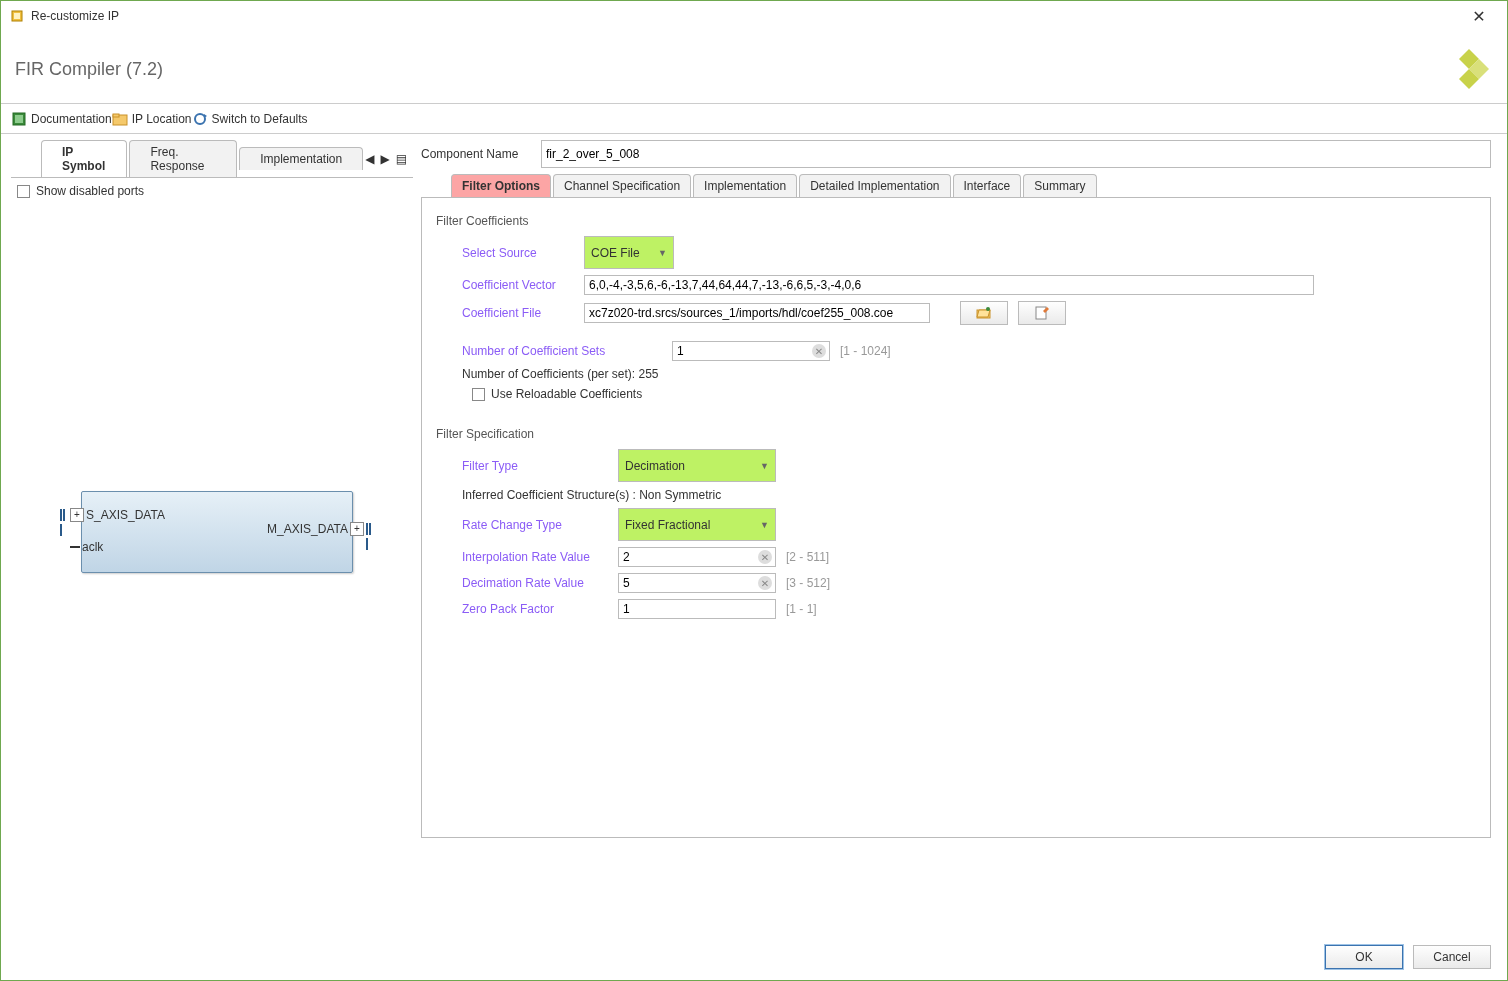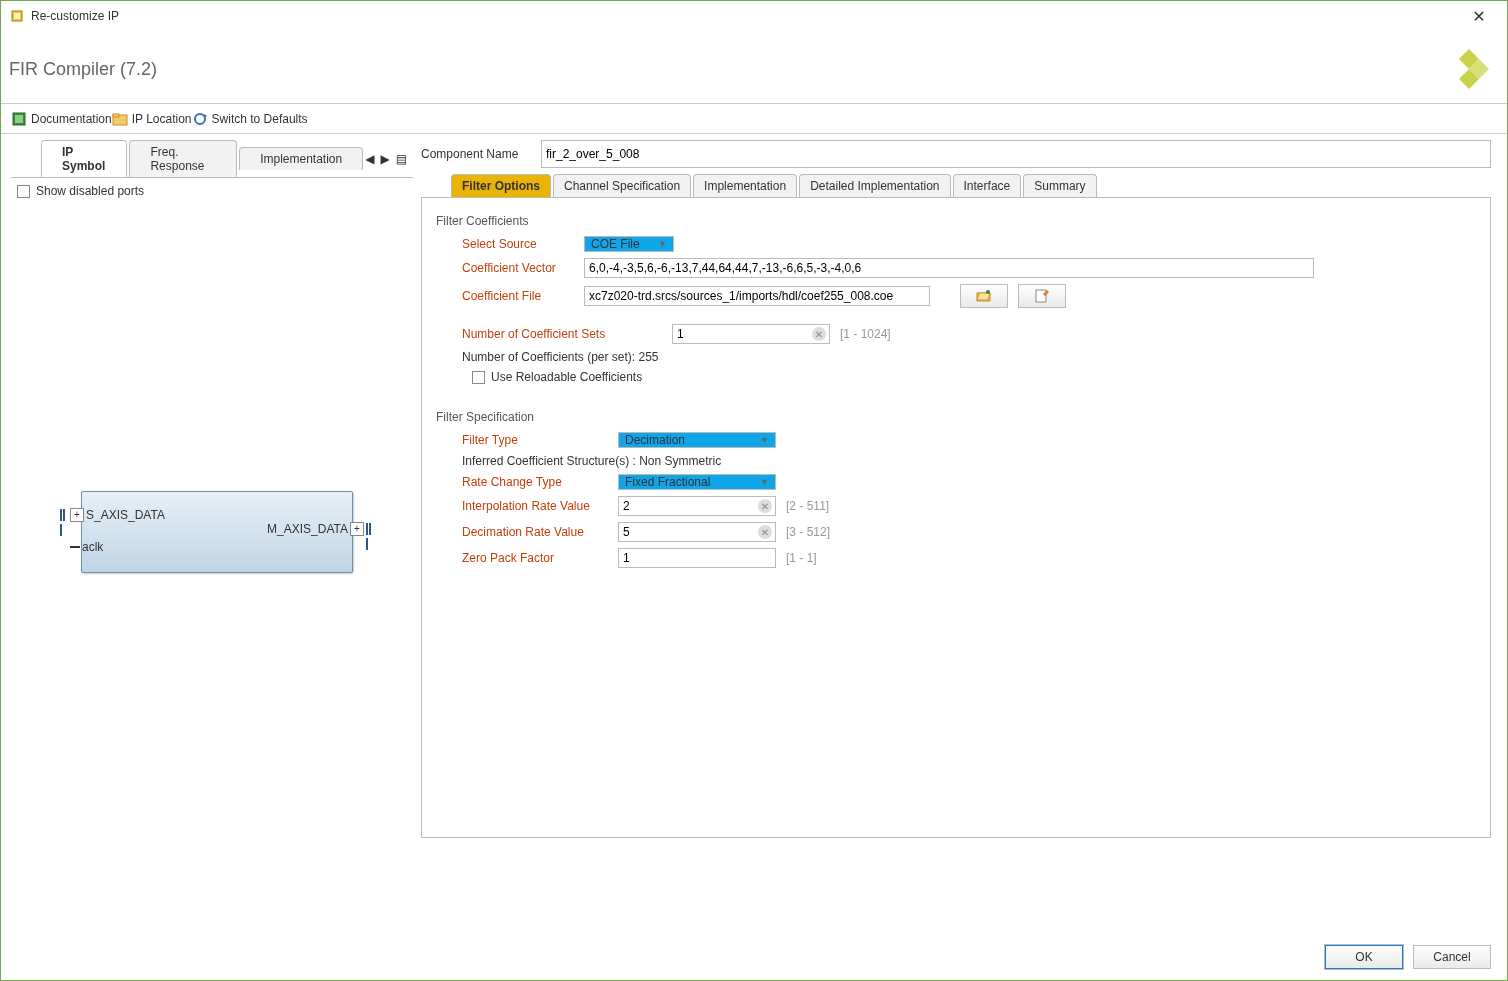--- a/index.html
+++ b/index.html
@@ -5,21 +5,21 @@
   * { box-sizing: border-box; font-family: "Segoe UI", Tahoma, Arial, sans-serif; font-size: 12px; }
   body { margin:0; padding:0; background:#fff; color:#333; }
   .window { width:1508px; height:981px; border:1px solid #6fa84f; display:flex; flex-direction:column; }
   
   .titlebar { height:30px; display:flex; align-items:center; padding:0 8px; background:#fff; }
   .titlebar .title-icon { width:16px;height:16px; margin-right:6px; }
   .titlebar .title-text { flex:0 0 auto; color:#333; }
   .titlebar .spacer { flex:1; }
   .titlebar .close { width:40px; text-align:center; font-size:16px; color:#333; cursor:default; }
   
-  .header { padding:14px 14px 10px 8px; display:flex; align-items:center; border-bottom:1px solid #ccc; }
+  .header { padding:14px 14px 10px 14px; display:flex; align-items:center; border-bottom:1px solid #ccc; }
   .header .title { font-size:18px; color:#666; }
   
   .toolbar { height:30px; padding:4px 10px; display:flex; gap:0; align-items:center; border-bottom:1px solid #ccc; }
   .toolbar .link { display:flex; align-items:center; gap:4px; color:#333; }
   
   .main { flex:1; display:flex; overflow:hidden; }
   .left-pane { width:416px; border-right:none; display:flex; flex-direction:column; padding:6px 4px 4px 10px; }
   .right-pane { flex:1; padding:6px 16px 4px 4px; overflow:auto; }
   
   .ltabs { display:flex; align-items:center; border-bottom:1px solid #bbb; padding-left:30px;}
@@ -38,31 +38,31 @@
   .port-left2 { position:absolute; left:-12px; top:48px; display:flex; align-items:center; gap:2px;}
   .port-right { position:absolute; right:-22px; top:30px; display:flex; align-items:center; gap:2px;}
   .bus { width:8px; height:12px; display:inline-block;}
   .busstripe { display:inline-block; width:2px; height:12px; background:#2a5a8a; margin-right:1px;}
   .plusconn { width:14px;height:14px; border:1px solid #888; display:inline-flex;align-items:center;justify-content:center; background:#fff; font-size:10px;}
   
   .comp-row { display:flex; align-items:center; gap:8px; margin-bottom:6px;}
   .comp-row input { flex:1; height:28px; padding:1px 4px; border:1px solid #bbb;}
   .rtabs { display:flex; border-bottom:1px solid #bbb; padding-left:30px;}
   .rtab { padding:4px 10px; border:1px solid #bbb; border-bottom:none; margin-right:2px; background:#f2f2f2; border-top-left-radius:4px; border-top-right-radius:4px;}
-  .rtab.active { background:#eab308; font-weight:bold; }
+  .rtab.active { background:#fca5a5; font-weight:bold; }
   .panel { border:1px solid #bbb; border-top:none; padding:10px 14px; height:640px;}
   .section-title { margin:6px 0 8px 0; color:#555; }
   .section-body { padding-left:26px; }
   .frow { display:flex; align-items:center; margin:6px 0; gap:10px;}
-  .flabel { width:160px; color:#c2410c; }
+  .flabel { width:160px; color:#8b5cf6; }
   .flabel-w { width:112px; }
   .tinput { height:20px; padding:1px 4px; border:1px solid #bbb; }
   .wide { width:730px; }
   .medium { width:346px; }
-  .select { height:16px; padding:2px 22px 2px 6px; border:1px solid #bbb; background:#0ea5e9; position:relative; display:inline-flex; align-items:center; min-width:90px;}
+  .select { height:33px; padding:2px 22px 2px 6px; border:1px solid #bbb; background:#bef264; position:relative; display:inline-flex; align-items:center; min-width:90px;}
   .select::after { content:"▼"; font-size:9px; color:#666; position:absolute; right:6px; }
   .iconbtn { width:48px;height:24px;border:1px solid #bbb; background:linear-gradient(#fefefe,#eaeaea); display:inline-flex;align-items:center;justify-content:center;}
   .numclear { position:relative; }
   .numclear .clr { position:absolute; right:4px; top:3px; width:14px;height:14px; border-radius:50%; background:#ddd; color:#888; font-size:10px; display:flex;align-items:center;justify-content:center;}
   .hint { color:#999; }
   .footer { height:46px; border-top:none; display:flex; justify-content:flex-end; align-items:center; padding:6px 16px; gap:10px;}
   .btn { width:78px; height:24px; border:1px solid #bbb; background:linear-gradient(#fefefe,#eaeaea); display:inline-flex;align-items:center;justify-content:center;}
   .btn.primary { border:1px solid #3b73af; outline:1px solid #9ec3e6; }
   
   .logo { width:48px; height:48px; }

